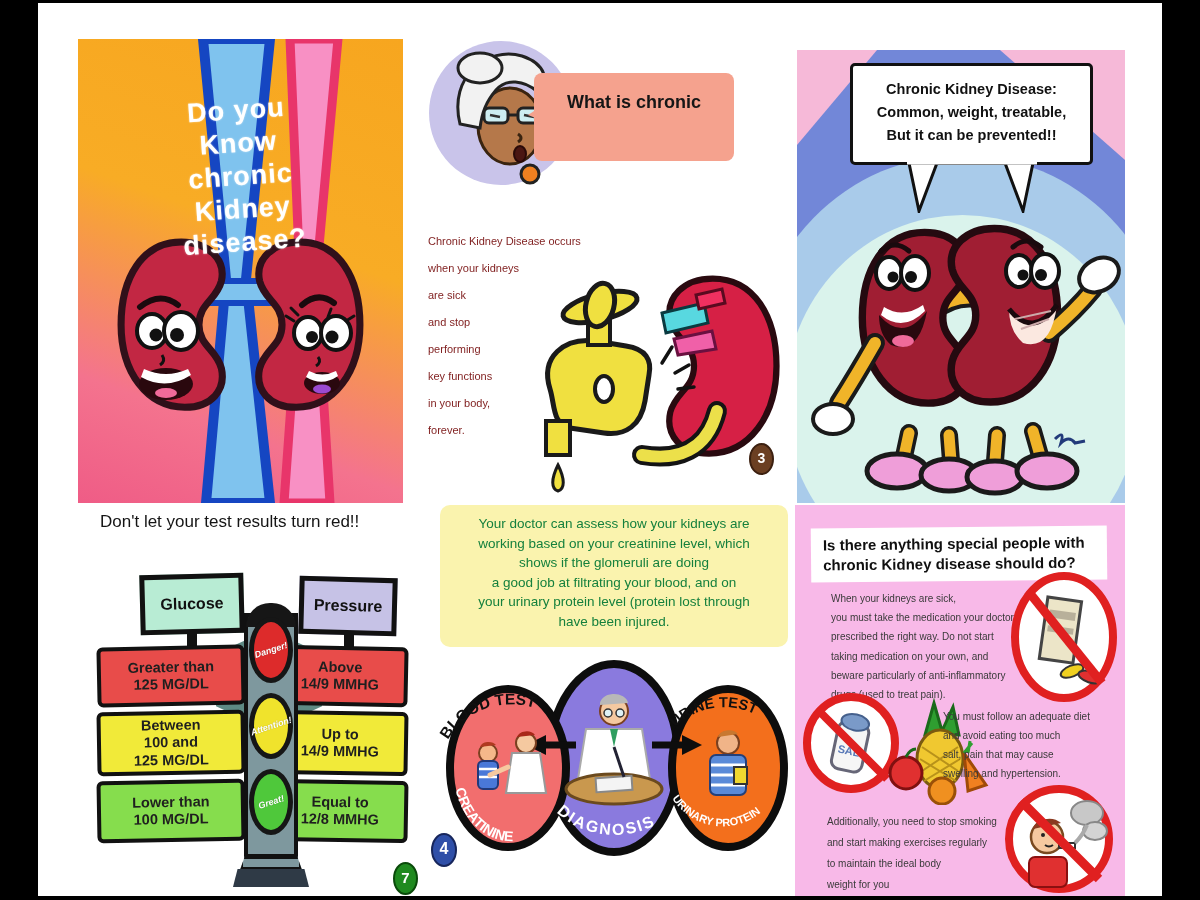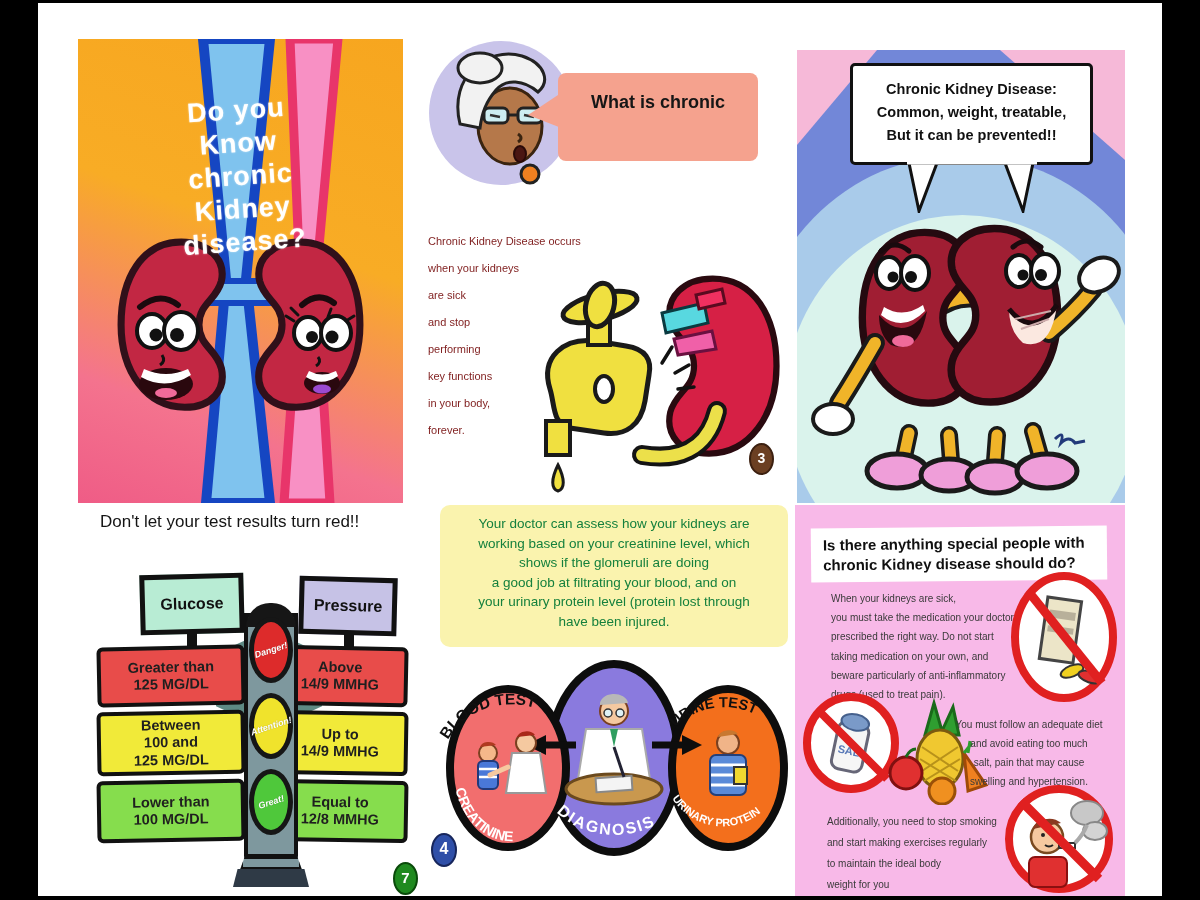--- a/index.html
+++ b/index.html
@@ -3,21 +3,21 @@
 <meta charset="utf-8">
 <style>
   html,body{margin:0;padding:0;background:#000;}
   #stage{position:relative;width:1200px;height:900px;background:#000;font-family:"Liberation Sans",sans-serif;overflow:hidden;}
   .abs{position:absolute;}
   #paper{position:absolute;left:38px;right:38px;top:3px;bottom:4px;background:#ffffff;}
   
   #panel1{left:40px;top:36px;width:325px;height:464px;background:linear-gradient(200deg,#f7a61f 0%,#f8ac25 42%,#f4738e 78%,#ef5c86 100%);overflow:hidden;}
   #p1-title{left:0;top:55px;width:100%;text-align:center;transform:rotate(-4deg);color:#fff;font-weight:bold;font-size:27px;line-height:33px;letter-spacing:1px;text-shadow:0 0 2px rgba(255,255,255,.6);}
   
-  #p2-bubble{left:520px;top:70px;width:200px;height:88px;background:#f5a28e;border-radius:8px;color:#161616;font-weight:bold;font-size:18px;line-height:26px;text-align:center;padding-top:16px;box-sizing:border-box;}
+  #p2-bubble{left:496px;top:70px;width:200px;height:88px;background:#f5a28e;border-radius:8px;color:#161616;font-weight:bold;font-size:18px;line-height:26px;text-align:center;padding-top:16px;box-sizing:border-box;}
   #p2-body{left:390px;top:225px;width:230px;color:#7f1d1d;font-size:11px;line-height:27px;}
   .badge{border-radius:50%;color:#fff;font-weight:bold;text-align:center;}
   
   #panel3{left:759px;top:34px;width:328px;height:453px;background:#7287d8;overflow:hidden;margin-top:13px;}
   #p3-ellipse1{left:-45px;top:105px;width:420px;height:430px;background:#a9cbea;border-radius:50%;}
   #p3-ellipse2{left:-12px;top:165px;width:355px;height:370px;background:#daf3ec;border-radius:50%;}
   #p3-bubble{left:53px;top:13px;width:243px;height:102px;background:#fff;border:3px solid #111;border-radius:5px;color:#111;font-weight:bold;font-size:14.5px;line-height:23px;text-align:center;padding-top:12px;box-sizing:border-box;}
   
   #p4-title{left:62px;top:509px;width:310px;text-align:left;color:#151515;font-size:17px;}
   .sign{border:5px solid #111;box-sizing:border-box;text-align:center;font-weight:bold;font-size:16px;color:#111;}
@@ -370,21 +370,21 @@
         <polygon points="45,40 54,8 62,36 73,12 79,40" fill="#2f9e30" stroke="#1a6a1a" stroke-width="3"></polygon>
         <ellipse cx="60" cy="64" rx="23" ry="29" fill="#f0c830" stroke="#7a5a10" stroke-width="3"></ellipse>
         <path d="M42,52 l36,24 M40,64 l36,22 M78,52 l-36,24 M80,64 l-36,22" stroke="#b8921a" stroke-width="2"></path>
         <circle cx="26" cy="78" r="16" fill="#e03030" stroke="#801010" stroke-width="3"></circle>
         <path d="M26,62 q4,-8 10,-8" fill="none" stroke="#1a6a1a" stroke-width="3"></path>
         <polygon points="84,58 106,90 88,96" fill="#f08020" stroke="#a04a08" stroke-width="3"></polygon>
         <path d="M84,58 l8,-10 M88,58 l2,-12" stroke="#2f9e30" stroke-width="3"></path>
         <circle cx="62" cy="96" r="13" fill="#f09020" stroke="#9a5008" stroke-width="3"></circle>
       </svg>
 
-      <div class="p6text abs" style="right:10px;top:202px;width:172px;line-height:19px;text-align:center;margin-top:8px;">
+      <div class="p6text abs" style="right:10px;top:202px;width:172px;line-height:19px;text-align:left;">
           <div>You must follow an adequate diet</div>
           <div>and avoid eating too much</div>
           <div>salt, pain that may cause</div>
           <div>swelling and hypertension.</div>
         </div>
 
       <div class="p6text abs" style="left:32px;top:306px;width:200px;line-height:21px;">
           <div>Additionally, you need to stop smoking</div>
           <div>and start making exercises  regularly</div>
           <div>to maintain the ideal body</div>

